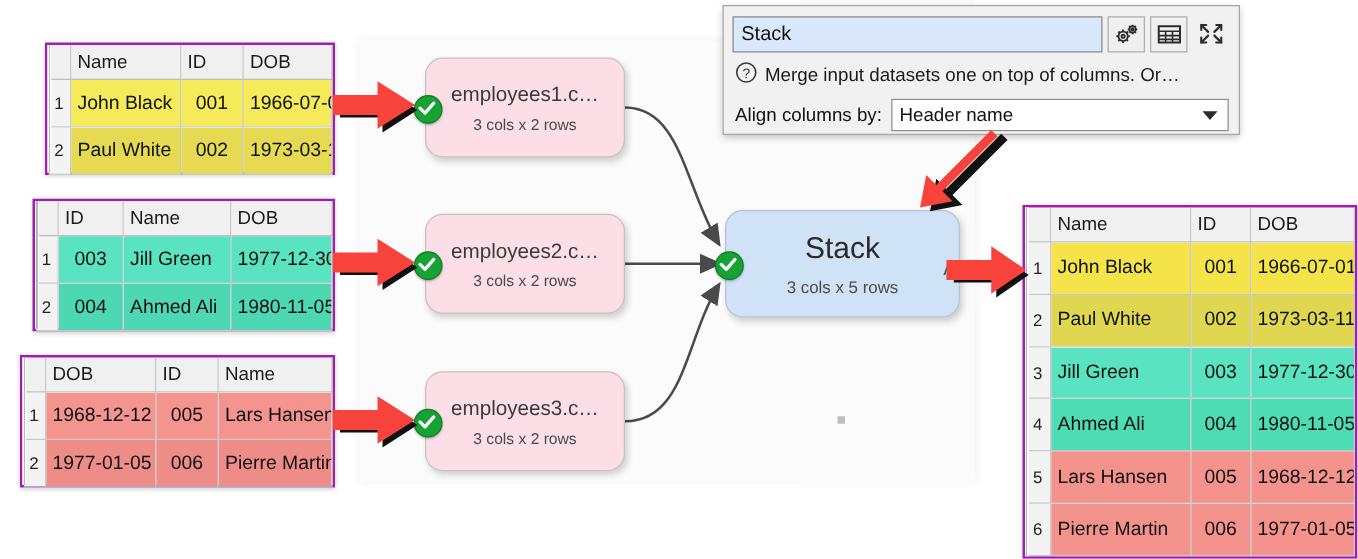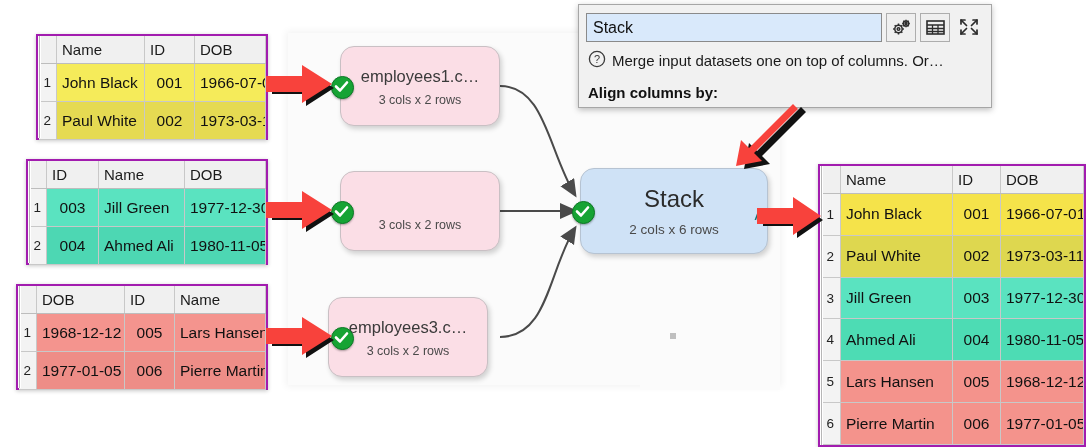--- a/index.html
+++ b/index.html
@@ -240,21 +240,20 @@
     height: 26px;
     display: flex;
     align-items: center;
     gap: 7px;
   }
   .align-label {
     font-size: 15px;
     color: #111;
     white-space: nowrap;
     font-family: "Liberation Sans", sans-serif;
-    font-weight: bold;
   }
   .combo {
     flex: 1;
     height: 26px;
     background: #ffffff;
     border: 1px solid #8c8c8c;
     box-sizing: border-box;
     display: flex;
     align-items: center;
     padding: 0 6px;
@@ -463,41 +462,42 @@
   <div class="node-title">employees1.c…</div>
   <div class="node-sub">3 cols x 2 rows</div>
 </div>
 <div class="ok-badge" style="left:331px; top:76px;">
   <svg width="19" height="19" viewBox="0 0 19 19">
       <path d="M4,9.5 L8,13.5 L15,5.5" fill="none" stroke="#ffffff" stroke-width="2.6" stroke-linecap="round" stroke-linejoin="round"></path>
     </svg>
 </div>
 
 <div class="node node-source" style="left:340px; top:171px;">
+  <div class="node-title">employees2.c…</div>
   <div class="node-sub">3 cols x 2 rows</div>
 </div>
 <div class="ok-badge" style="left:331px; top:201px;">
   <svg width="19" height="19" viewBox="0 0 19 19">
       <path d="M4,9.5 L8,13.5 L15,5.5" fill="none" stroke="#ffffff" stroke-width="2.6" stroke-linecap="round" stroke-linejoin="round"></path>
     </svg>
 </div>
 
-<div class="node node-source" style="left:328px; top:297px;">
+<div class="node node-source" style="left:340px; top:297px;">
   <div class="node-title">employees3.c…</div>
   <div class="node-sub">3 cols x 2 rows</div>
 </div>
 <div class="ok-badge" style="left:331px; top:327px;">
   <svg width="19" height="19" viewBox="0 0 19 19">
       <path d="M4,9.5 L8,13.5 L15,5.5" fill="none" stroke="#ffffff" stroke-width="2.6" stroke-linecap="round" stroke-linejoin="round"></path>
     </svg>
 </div>
 
 <div class="node node-stack" style="left:580px; top:168px;">
   <div class="node-title">Stack</div>
-  <div class="node-sub">2 cols x 6 rows</div>
+  <div class="node-sub">3 cols x 5 rows</div>
   <div class="stack-chevron" style="right:4px; top:36px;">ʌ</div>
 </div>
 <div class="ok-badge" style="left:572px; top:201px;">
   <svg width="19" height="19" viewBox="0 0 19 19">
       <path d="M4,9.5 L8,13.5 L15,5.5" fill="none" stroke="#ffffff" stroke-width="2.6" stroke-linecap="round" stroke-linejoin="round"></path>
     </svg>
 </div>
 
 <div id="props-panel">
   <div class="panel-row1">
@@ -541,20 +541,24 @@
       <svg width="18" height="18" viewBox="0 0 18 18">
         <circle cx="9" cy="9" r="7.6" fill="none" stroke="#3a3a3a" stroke-width="1.3"></circle>
         <text x="9" y="13" text-anchor="middle" font-size="11" font-family="Liberation Sans, sans-serif" fill="#3a3a3a">?</text>
       </svg>
     </span>
     <span>Merge input datasets one on top of columns. Or…</span>
   </div>
 
   <div class="panel-align">
     <span class="align-label">Align columns by:</span>
+    <div class="combo">
+      <span>Header name</span>
+      <span class="caret"></span>
+    </div>
   </div>
 </div>
 
 <svg class="ann-arrow" style="left:266px; top:60px;" width="76" height="50" viewBox="0 0 76 50">
   <path d="M6,22 H40 V10 L68,28 L40,46 V34 H6 Z" fill="#111111"></path>
   <path d="M0,16 H36 V5 L66,24 L36,43 V32 H0 Z" fill="#f8423c"></path>
 </svg>
 
 <svg class="ann-arrow" style="left:266px; top:186px;" width="76" height="50" viewBox="0 0 76 50">
   <path d="M6,22 H40 V10 L68,28 L40,46 V34 H6 Z" fill="#111111"></path>

